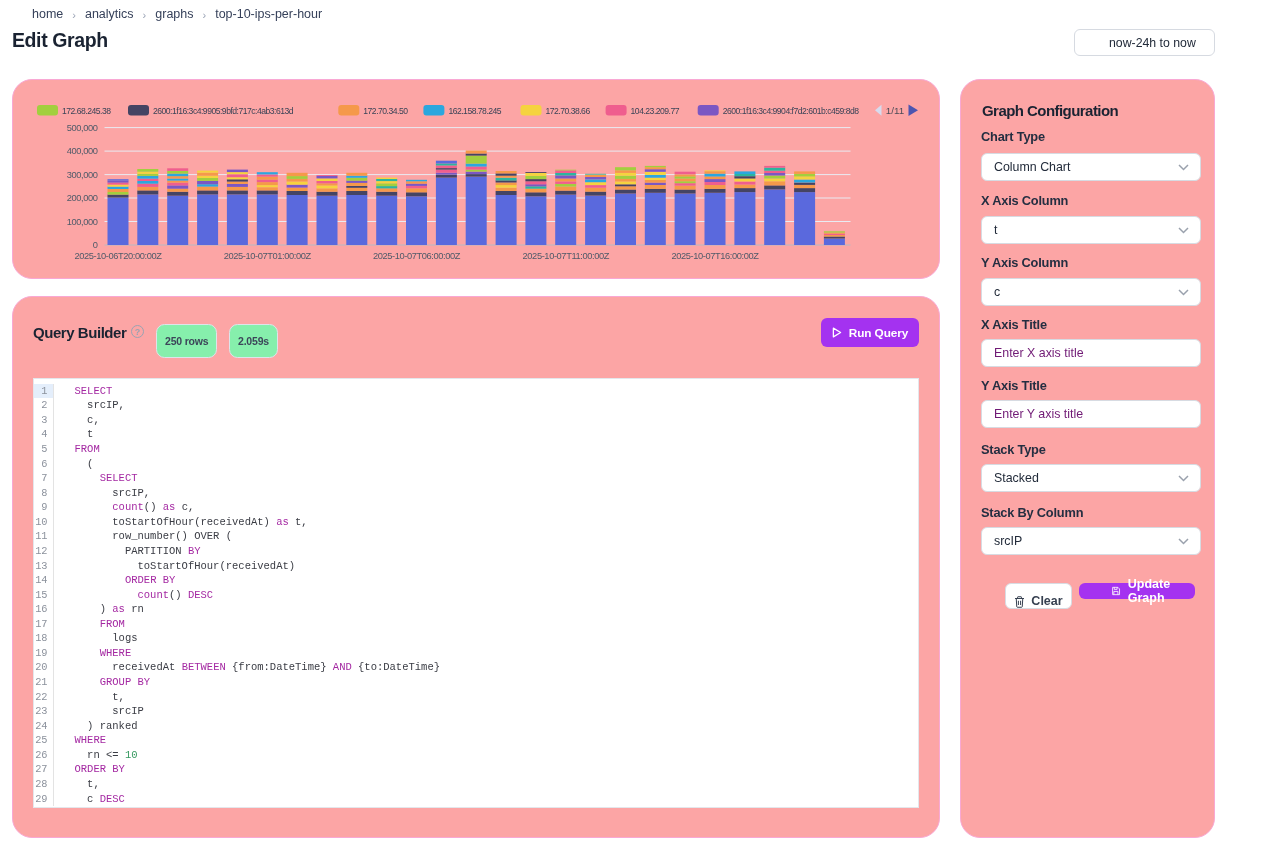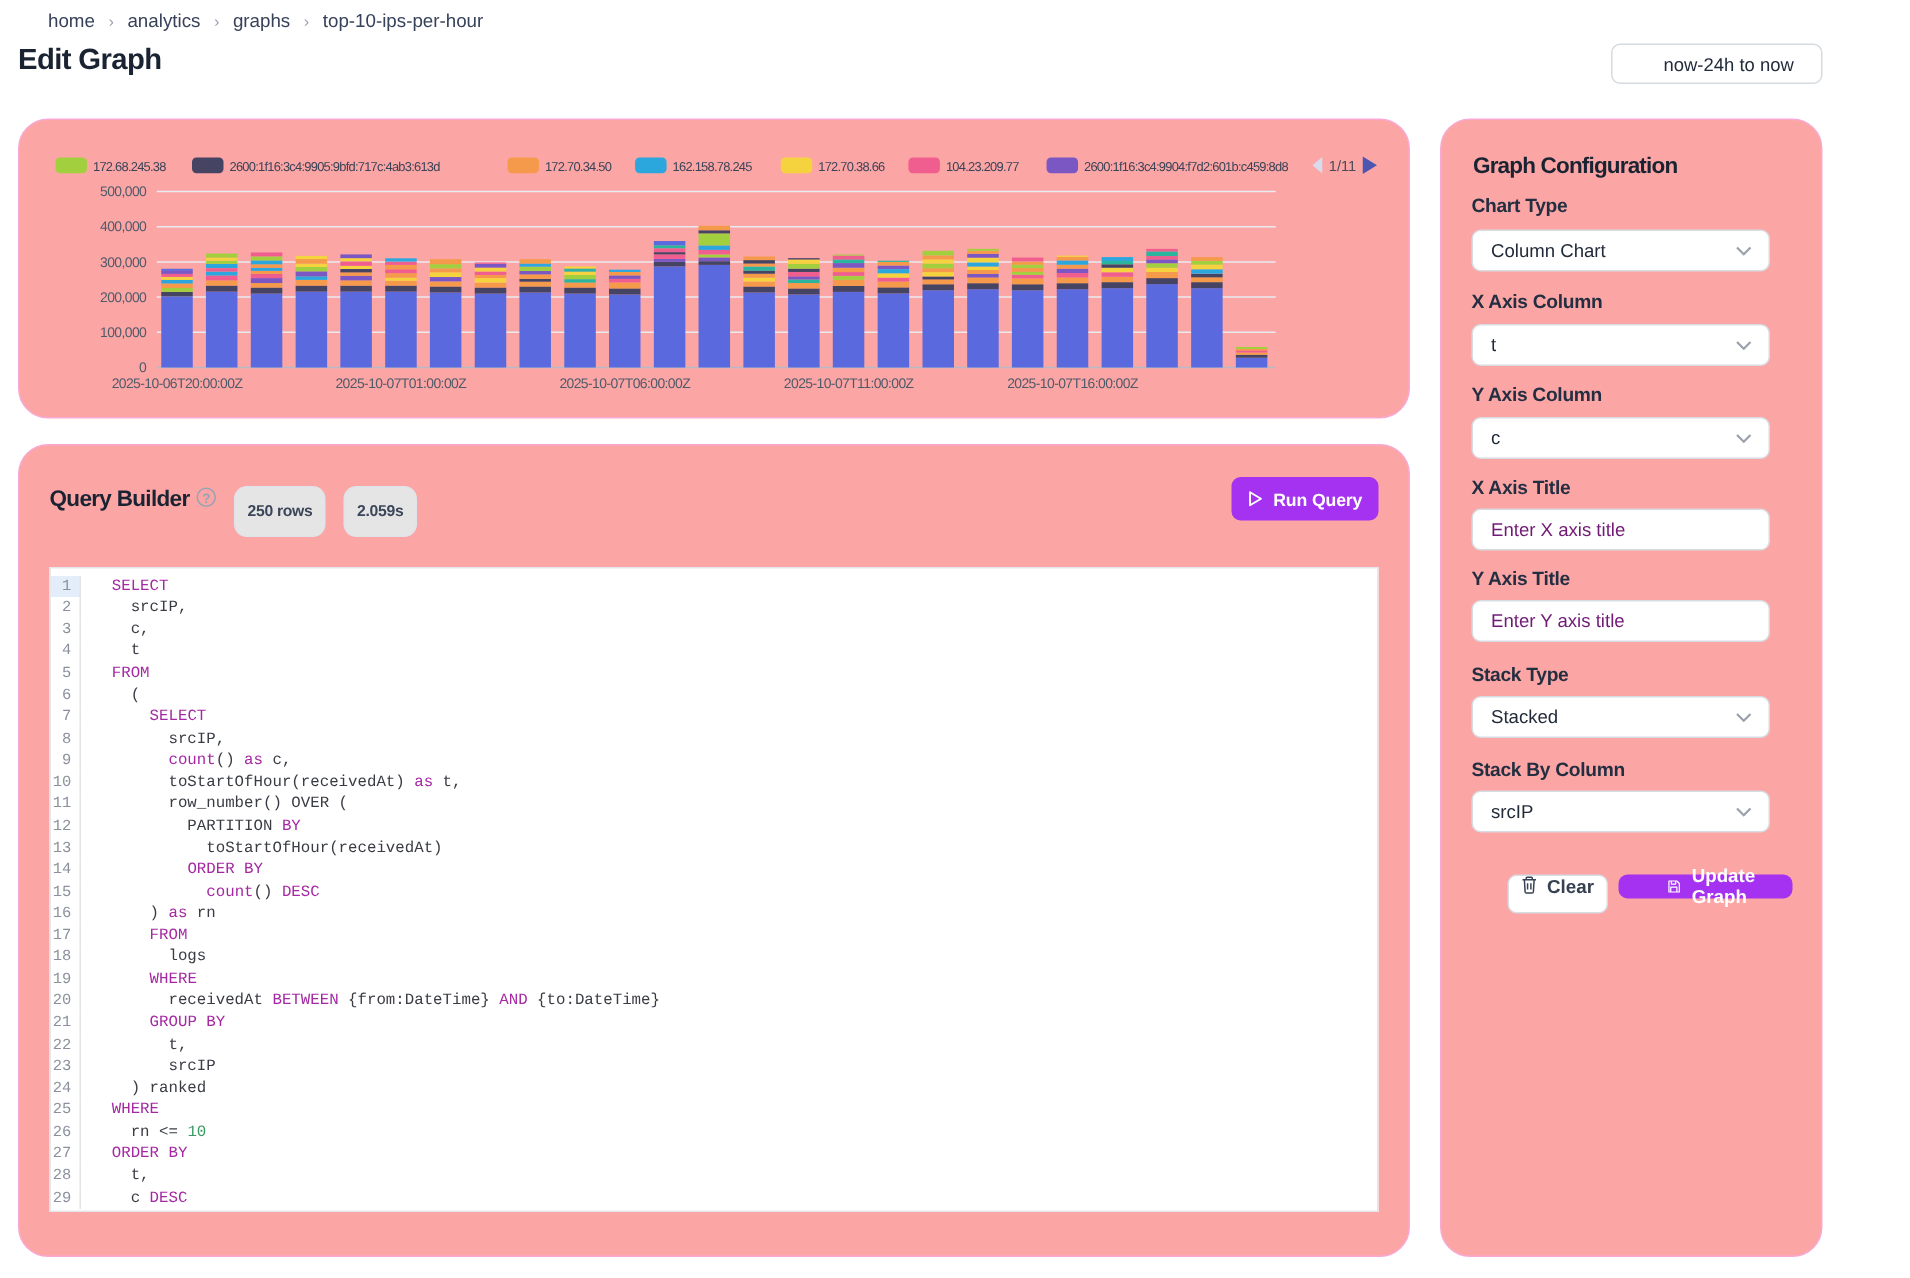--- a/index.html
+++ b/index.html
@@ -11,42 +11,42 @@
 .bc .sep { color:#9aa3b5; font-size:11px; margin-top:1px; }
 .h1 { position:absolute; left:12px; top:29px; font-size:19.5px; font-weight:700; color:#1a2332; letter-spacing:-0.4px; }
 
 
 .timebtn { position:absolute; left:1074px; top:29px; width:141px; height:27px; border:1px solid #d6dae1; border-radius:6px; display:flex; align-items:center; padding:0 10px; gap:24px; background:#fff; }
 .timebtn span { font-size:12.3px; color:#222b3a; white-space:nowrap; }
 
 
 .qtitle { position:absolute; left:33px; top:324px; font-size:15px; font-weight:700; color:#1a2332; letter-spacing:-0.45px; }
 .help { position:absolute; left:131px; top:325px; width:13px; height:13px; border:1.2px solid #9aa3b2; border-radius:50%; color:#9aa3b2; font-size:9px; font-weight:700; text-align:center; line-height:13px; }
-.badge { position:absolute; top:324px; height:17px; background:#e5e5e5; border:1px solid #dfe3ea; border-radius:8.5px; font-size:10.5px; font-weight:700; color:#3c4659; display:flex; align-items:center; padding:16px 8px; letter-spacing:-0.2px; }
+.badge { position:absolute; top:324px; height:17px; background:#86efac; border:1px solid #dfe3ea; border-radius:8.5px; font-size:10.5px; font-weight:700; color:#3c4659; display:flex; align-items:center; padding:16px 8px; letter-spacing:-0.2px; }
 .runbtn { position:absolute; left:821px; top:318px; width:98px; height:29px; background:#a432f0; border-radius:6px; display:flex; align-items:center; justify-content:center; gap:7px; }
 .runbtn span { color:#fff; font-size:11.8px; font-weight:700; letter-spacing:-0.1px; }
 
 
 .codebox { position:absolute; left:33px; top:378px; width:886px; height:430px; border:1px solid #e4e7ec; background:#fff; overflow:hidden; }
 .cl { display:flex; height:14.57px; align-items:center; }
 .cl:first-child { margin-top:4.5px; }
 .ln { width:19.5px; flex:0 0 19.5px; text-align:right; padding-right:5px; font:10.3px "Liberation Mono", monospace; color:#8b919c; border-right:1px solid #e3e3e3; align-self:stretch; display:flex; align-items:center; justify-content:flex-end; }
 .ln.act { background:#e4eefb; }
 .cc { font:10.5px "Liberation Mono", monospace; color:#3a3c44; white-space:pre; padding-left:21px; }
 .cc i { font-style:normal; color:#a428a2; }
 .cc u { text-decoration:none; color:#35995f; }
 
 
 .sb-title { position:absolute; left:982px; top:102px; font-size:15px; font-weight:700; color:#1a2332; letter-spacing:-0.55px; }
 .lbl { position:absolute; left:981px; font-size:12.8px; font-weight:700; color:#242e41; letter-spacing:-0.2px; }
-.field { position:absolute; left:981px; width:199px; height:28px; border:1px solid #d7dbe2; border-radius:6px; display:flex; align-items:center; padding:0 12px; background:#fff; }
+.field { position:absolute; left:981px; width:220px; height:28px; border:1px solid #d7dbe2; border-radius:6px; display:flex; align-items:center; padding:0 12px; background:#fff; }
 .field span { font-size:12.4px; color:#222b3a; }
 .field .ph { color:#701a75; }
 .chev { position:absolute; right:11px; top:50%; margin-top:-3px; }
-.clearbtn { position:absolute; left:1005px; top:583px; width:67px; height:26px; border:1px solid #d8dce3; border-radius:6px; background:#fff; display:flex; align-items:flex-start; justify-content:center; gap:6px; }
+.clearbtn { position:absolute; left:1005px; top:583px; width:67px; height:26px; border:1px solid #d8dce3; border-radius:6px; background:#fff; display:flex; align-items:flex-end; justify-content:center; gap:6px; }
 .clearbtn span { font-size:12.5px; font-weight:700; color:#374151; }
 .updbtn { position:absolute; left:1079px; top:583px; width:116px; height:16px; border-radius:6px; background:#a432f0; display:flex; align-items:center; justify-content:center; gap:7px;padding-left:32px; }
 .updbtn span { font-size:12.5px; font-weight:700; color:#fff; }
 </style>
 </head>
 <body>
 
 <div class="bc">
     <span>home</span>
     <span class="sep">›</span>

